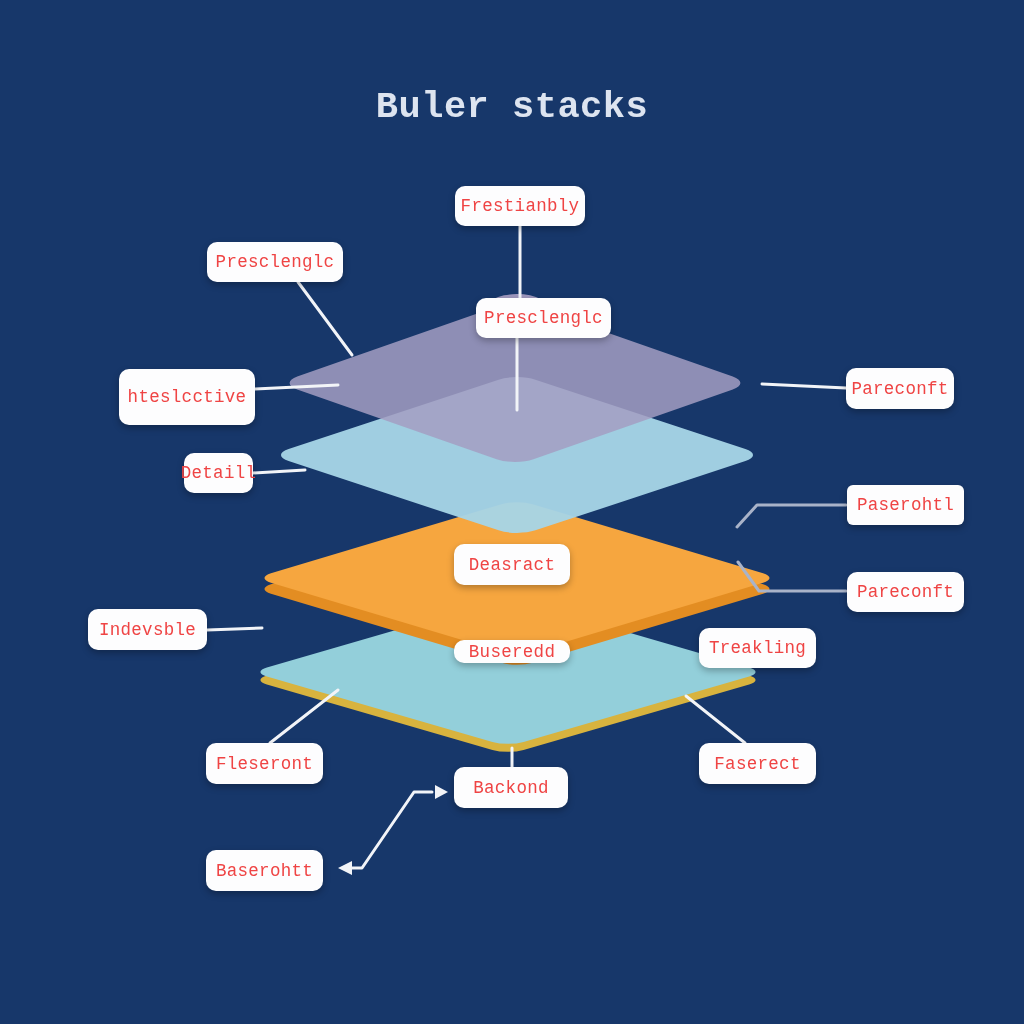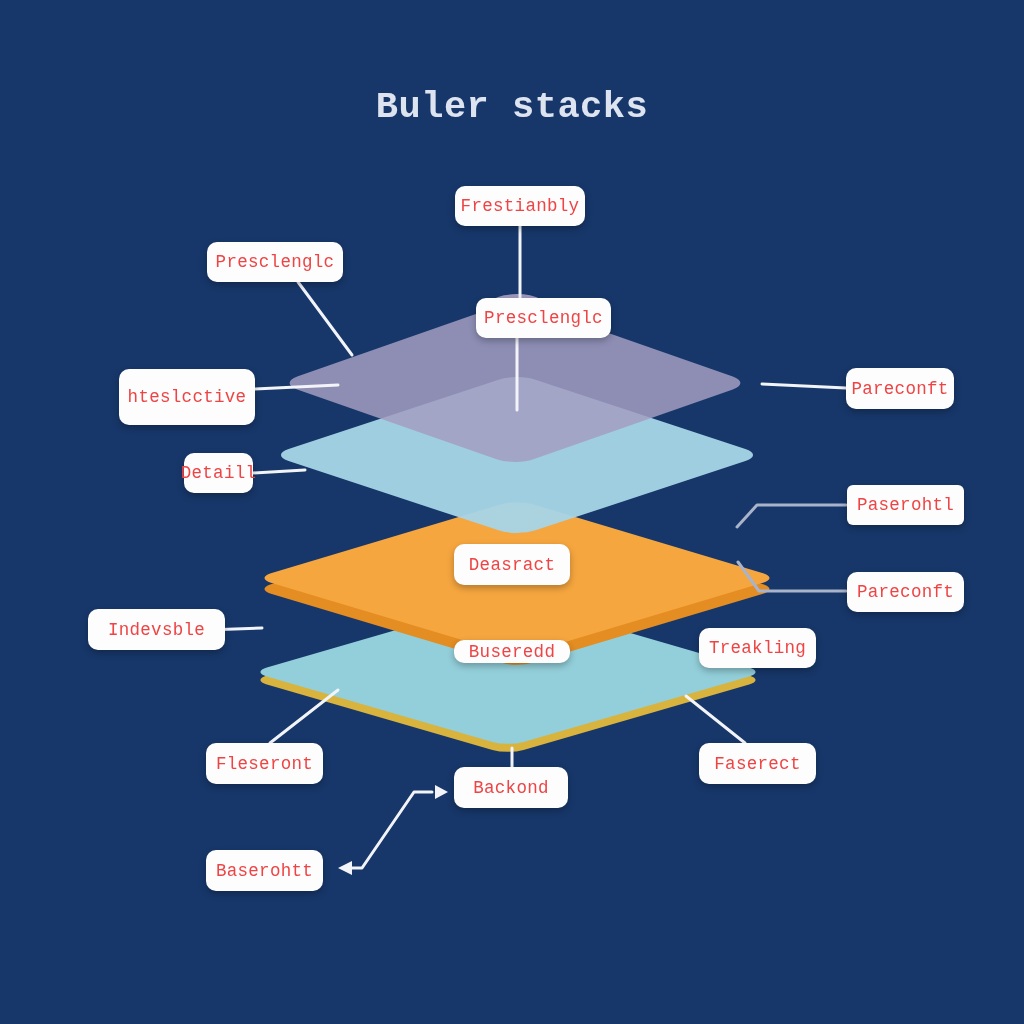--- a/index.html
+++ b/index.html
@@ -67,21 +67,21 @@
 
   <div class="lbl" style="left:455px;top:186px;width:130px;height:40px;">Frestianbly</div>
   <div class="lbl" style="left:207px;top:242px;width:136px;height:40px;">Presclenglc</div>
   <div class="lbl" style="left:452px;top:298px;width:135px;height:40px;margin-left:24px;">Presclenglc</div>
   <div class="lbl" style="left:119px;top:369px;width:136px;height:56px;">hteslcctive</div>
   <div class="lbl" style="left:846px;top:368px;width:108px;height:41px;">Pareconft</div>
   <div class="lbl" style="left:184px;top:453px;width:69px;height:40px;">Detaill</div>
   <div class="lbl" style="left:847px;top:485px;width:117px;height:40px;border-radius:6px;">Paserohtl</div>
   <div class="lbl" style="left:847px;top:572px;width:117px;height:40px;">Pareconft</div>
   <div class="lbl" style="left:454px;top:544px;width:116px;height:41px;">Deasract</div>
-  <div class="lbl" style="left:88px;top:609px;width:137px;height:41px;">Indevsble</div>
+  <div class="lbl" style="left:88px;top:609px;width:119px;height:41px;">Indevsble</div>
   <div class="lbl" style="left:454px;top:640px;width:116px;height:23px;">Buseredd</div>
   <div class="lbl" style="left:699px;top:628px;width:117px;height:40px;">Treakling</div>
   <div class="lbl" style="left:206px;top:743px;width:117px;height:41px;">Fleseront</div>
   <div class="lbl" style="left:699px;top:743px;width:117px;height:41px;">Faserect</div>
   <div class="lbl" style="left:454px;top:767px;width:114px;height:41px;">Backond</div>
   <div class="lbl" style="left:206px;top:850px;width:117px;height:41px;">Baserohtt</div>
 
 </div>
 
 </body></html>

